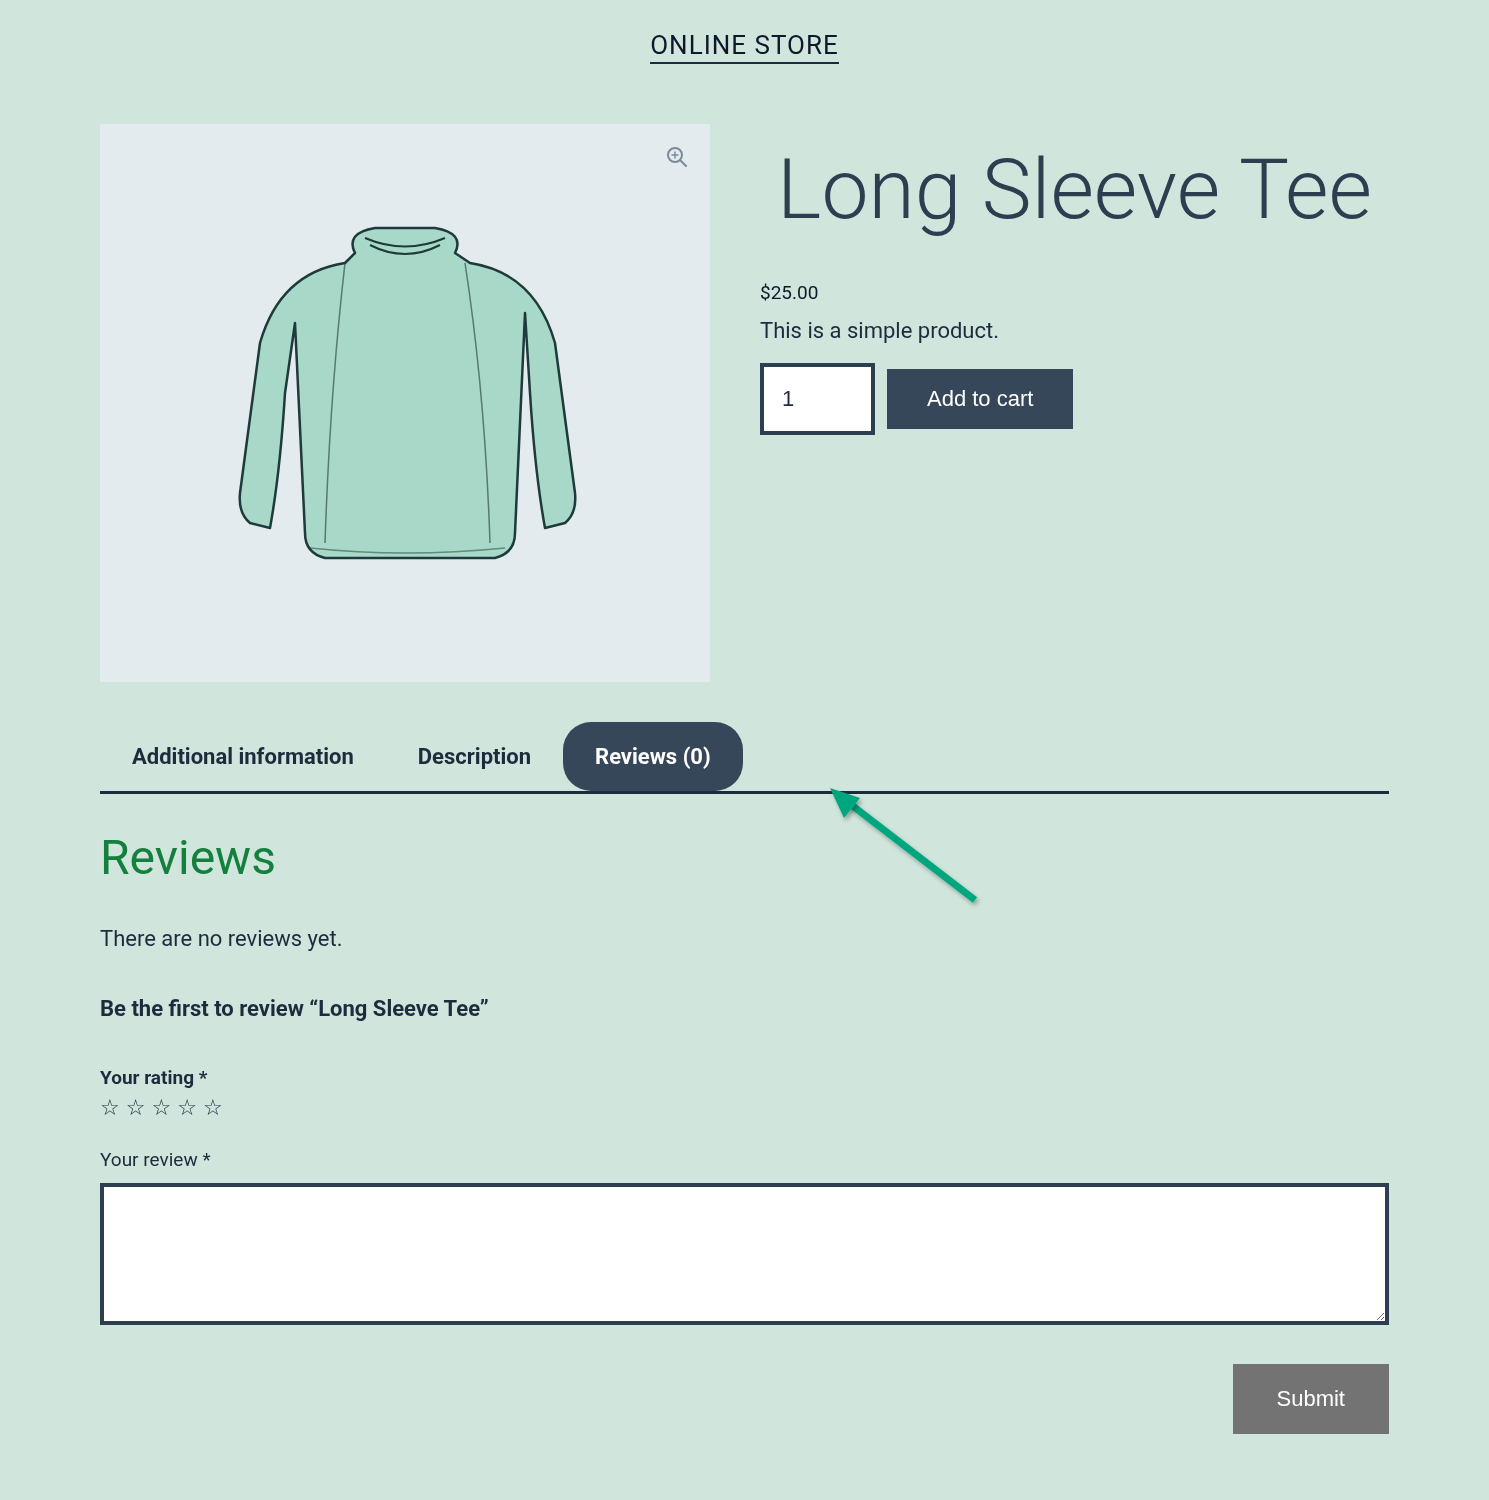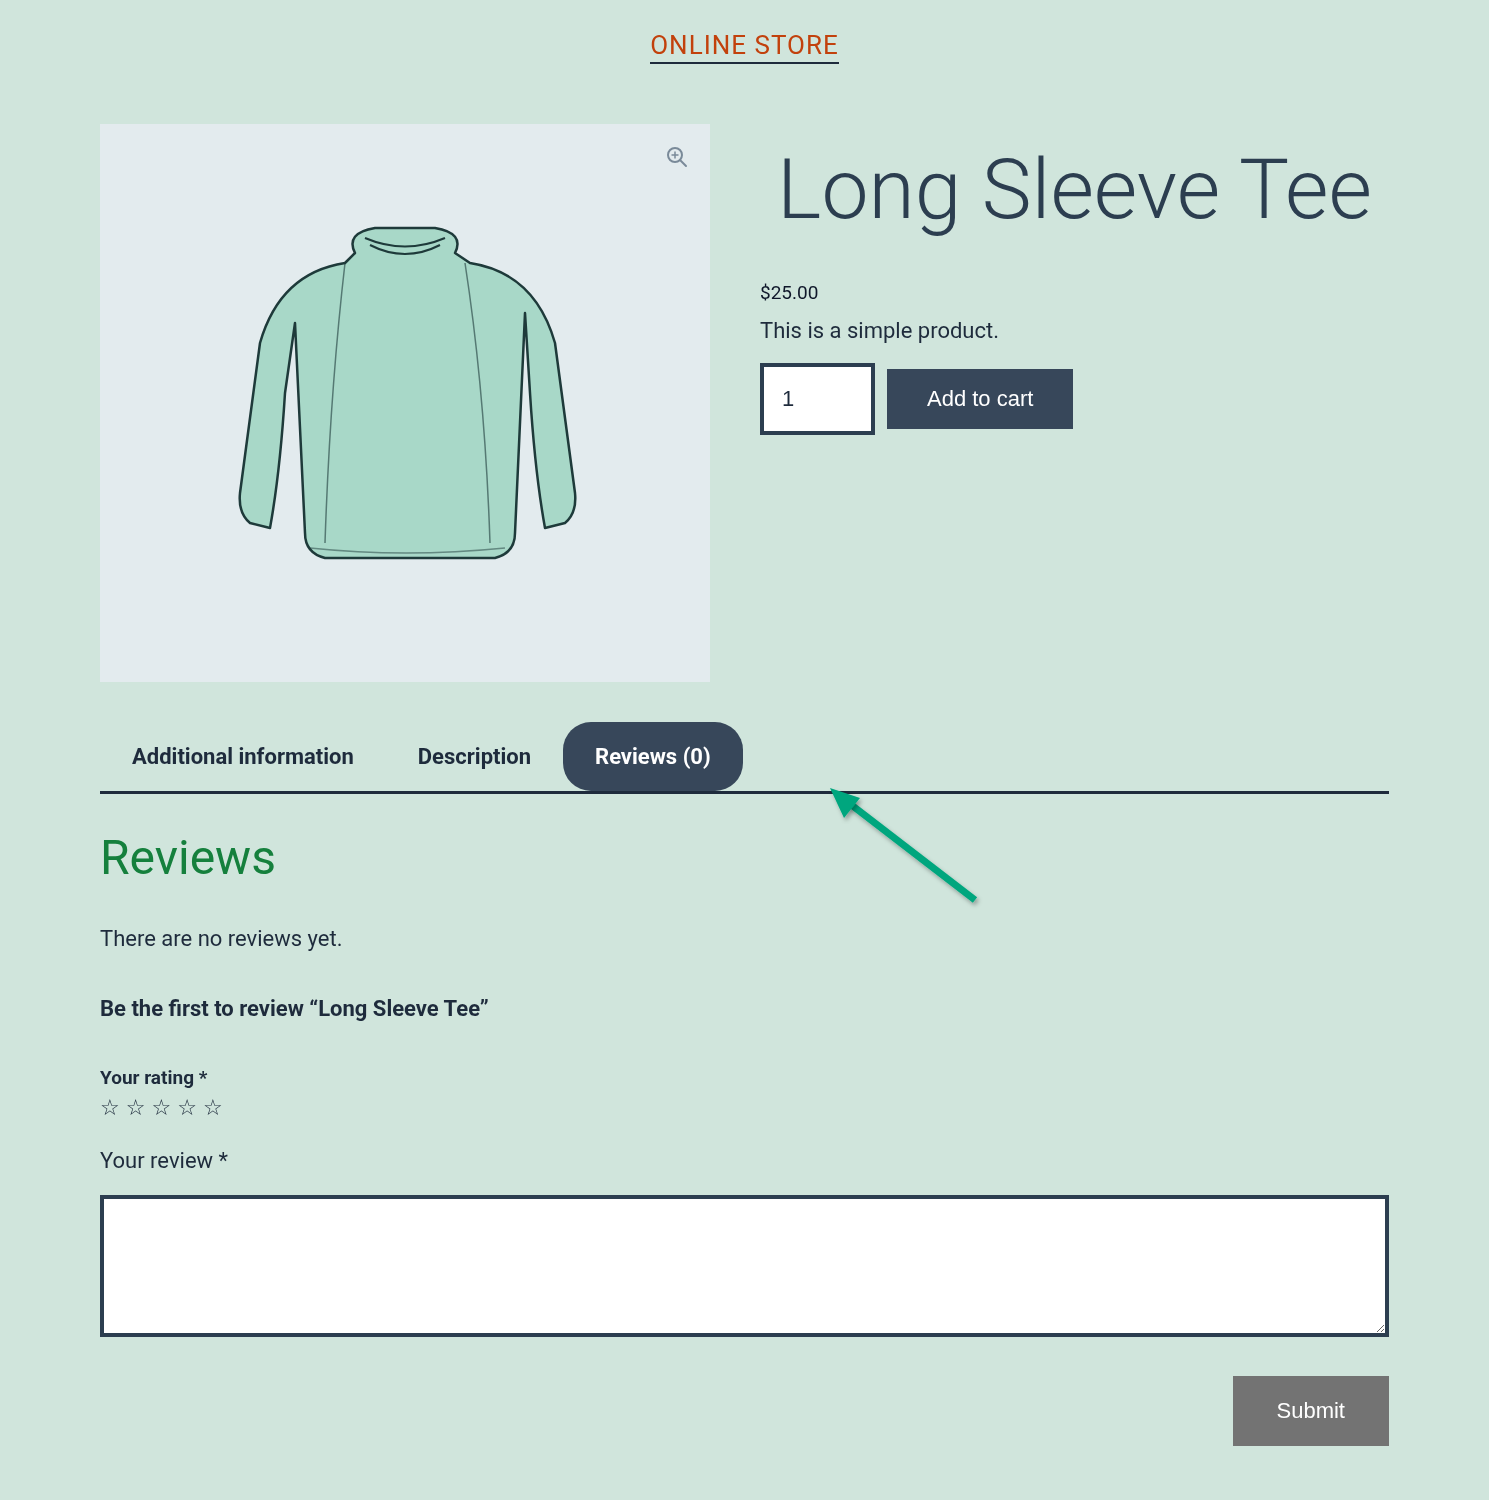--- a/index.html
+++ b/index.html
@@ -18,21 +18,21 @@
       margin: 0 auto;
       padding: 0 100px 60px 100px;
     }
     .site-header {
       text-align: center;
       padding: 30px 0 60px 0;
     }
     .site-title {
       display: inline-block;
       font-size: 26px;
-      color: #c2410c;
+      color: #0f172a;
       letter-spacing: 1px;
       border-bottom: 2px solid #1e2b3c;
       padding-bottom: 2px;
     }
     .product-row {
       display: flex;
       gap: 50px;
       margin-bottom: 40px;
     }
     .product-image-wrap {
@@ -159,23 +159,23 @@
       display: flex;
       gap: 6px;
       margin-bottom: 28px;
     }
     .star {
       font-size: 22px;
       color: #1e2b3c;
       cursor: pointer;
     }
     .review-label {
-      font-size: 22px;
-      color: #1e2b3c;
-      margin-bottom: 22px;
+      font-size: 19px;
+      color: #1e2b3c;
+      margin-bottom: 12px;
     }
     .review-textarea {
       width: 100%;
       height: 142px;
       border: 4px solid #2c3e50;
       background: #fff;
       padding: 12px;
       font-size: 18px;
       font-family: inherit;
       resize: vertical;

